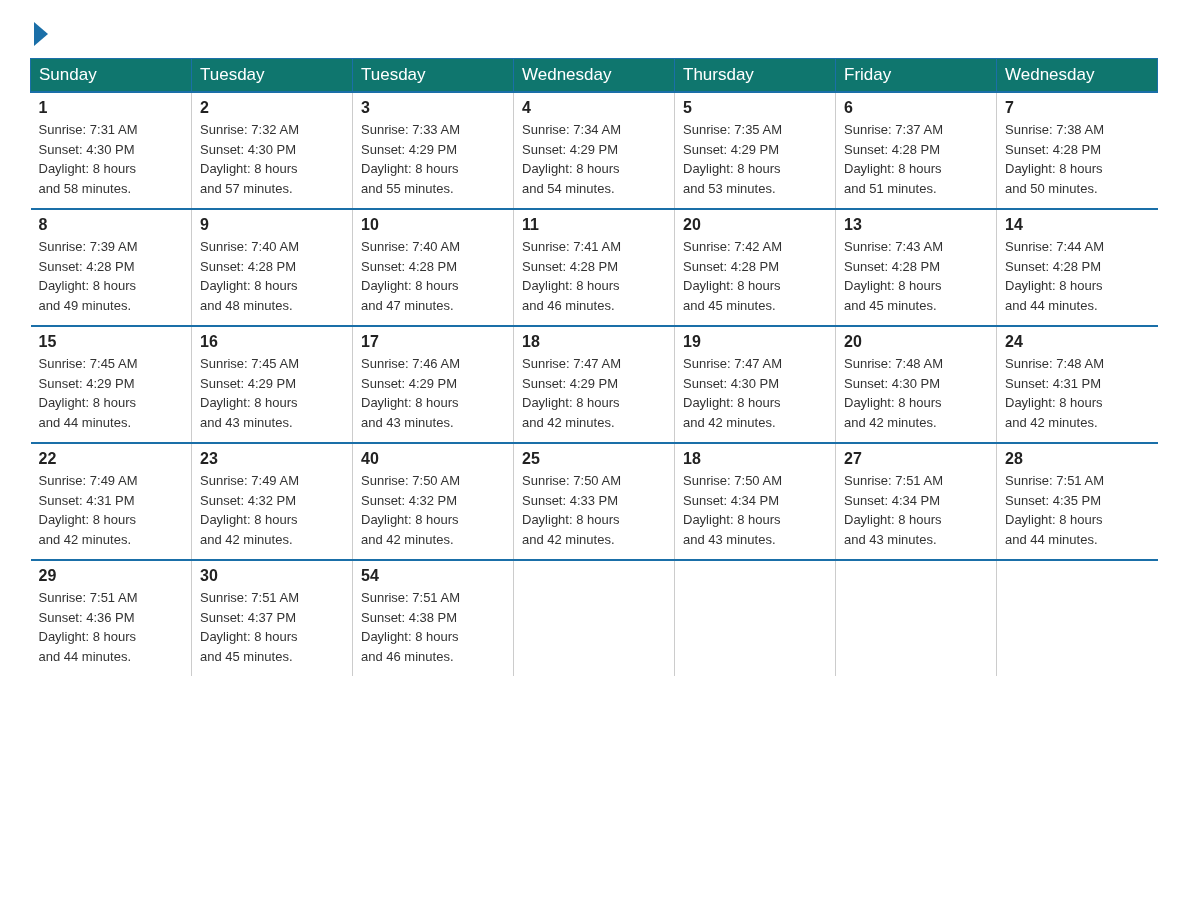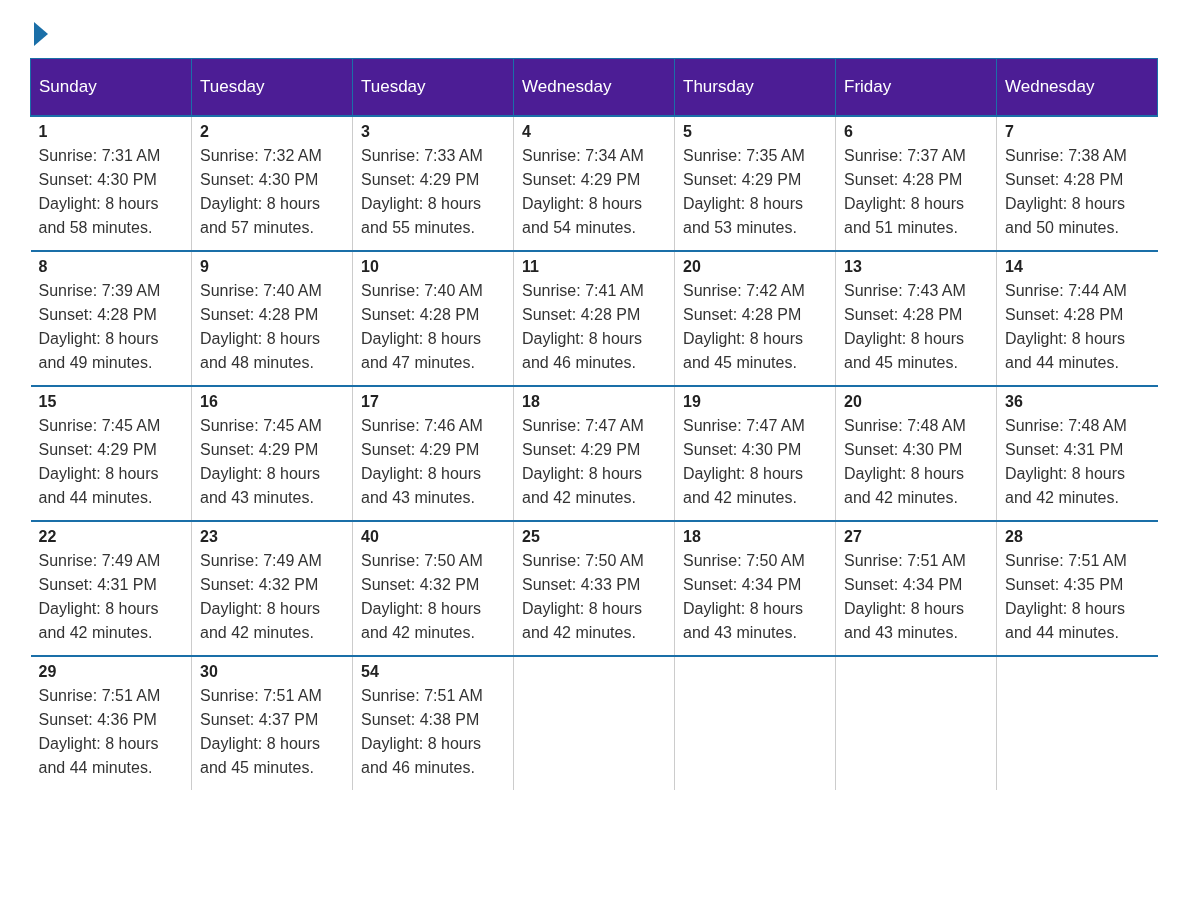--- a/index.html
+++ b/index.html
@@ -60,23 +60,23 @@
       font-size: 22px;
       color: #555;
       margin-top: 4px;
     }
     table {
       width: 100%;
       border-collapse: collapse;
       table-layout: fixed;
     }
     thead tr th {
-      background-color: #4c1d95;
+      background-color: #0f766e;
       color: #fff;
-      padding: 18px 8px;
+      padding: 6px 8px;
       font-size: 17px;
       font-weight: normal;
       text-align: left;
       border: 1px solid #1a6fa8;
     }
     tbody tr {
       border-top: 2px solid #1a6fa8;
     }
     tbody tr td {
       vertical-align: top;
@@ -91,21 +91,21 @@
       border-right: none;
     }
     .day-num {
       font-size: 16px;
       font-weight: bold;
       color: #222;
       display: block;
       margin-bottom: 3px;
     }
     .day-info {
-      font-size: 16px;
+      font-size: 13px;
       color: #333;
       line-height: 1.5;
     }
   </style>
 </head>
 <body>
 
 <div class="header">
   <div class="logo">
     <div class="logo-top">
@@ -151,21 +151,21 @@
         <td><span class="day-num">13</span><span class="day-info">Sunrise: 7:43 AM<br>Sunset: 4:28 PM<br>Daylight: 8 hours<br>and 45 minutes.</span></td>
         <td><span class="day-num">14</span><span class="day-info">Sunrise: 7:44 AM<br>Sunset: 4:28 PM<br>Daylight: 8 hours<br>and 44 minutes.</span></td>
       </tr>
       <tr>
         <td><span class="day-num">15</span><span class="day-info">Sunrise: 7:45 AM<br>Sunset: 4:29 PM<br>Daylight: 8 hours<br>and 44 minutes.</span></td>
         <td><span class="day-num">16</span><span class="day-info">Sunrise: 7:45 AM<br>Sunset: 4:29 PM<br>Daylight: 8 hours<br>and 43 minutes.</span></td>
         <td><span class="day-num">17</span><span class="day-info">Sunrise: 7:46 AM<br>Sunset: 4:29 PM<br>Daylight: 8 hours<br>and 43 minutes.</span></td>
         <td><span class="day-num">18</span><span class="day-info">Sunrise: 7:47 AM<br>Sunset: 4:29 PM<br>Daylight: 8 hours<br>and 42 minutes.</span></td>
         <td><span class="day-num">19</span><span class="day-info">Sunrise: 7:47 AM<br>Sunset: 4:30 PM<br>Daylight: 8 hours<br>and 42 minutes.</span></td>
         <td><span class="day-num">20</span><span class="day-info">Sunrise: 7:48 AM<br>Sunset: 4:30 PM<br>Daylight: 8 hours<br>and 42 minutes.</span></td>
-        <td><span class="day-num">36</span><span class="day-info">Sunrise: 7:48 AM<br>Sunset: 4:31 PM<br>Daylight: 8 hours<br>and 42 minutes.</span></td>
+        <td><span class="day-num">24</span><span class="day-info">Sunrise: 7:48 AM<br>Sunset: 4:31 PM<br>Daylight: 8 hours<br>and 42 minutes.</span></td>
       </tr>
       <tr>
         <td><span class="day-num">22</span><span class="day-info">Sunrise: 7:49 AM<br>Sunset: 4:31 PM<br>Daylight: 8 hours<br>and 42 minutes.</span></td>
         <td><span class="day-num">23</span><span class="day-info">Sunrise: 7:49 AM<br>Sunset: 4:32 PM<br>Daylight: 8 hours<br>and 42 minutes.</span></td>
         <td><span class="day-num">40</span><span class="day-info">Sunrise: 7:50 AM<br>Sunset: 4:32 PM<br>Daylight: 8 hours<br>and 42 minutes.</span></td>
         <td><span class="day-num">25</span><span class="day-info">Sunrise: 7:50 AM<br>Sunset: 4:33 PM<br>Daylight: 8 hours<br>and 42 minutes.</span></td>
         <td><span class="day-num">18</span><span class="day-info">Sunrise: 7:50 AM<br>Sunset: 4:34 PM<br>Daylight: 8 hours<br>and 43 minutes.</span></td>
         <td><span class="day-num">27</span><span class="day-info">Sunrise: 7:51 AM<br>Sunset: 4:34 PM<br>Daylight: 8 hours<br>and 43 minutes.</span></td>
         <td><span class="day-num">28</span><span class="day-info">Sunrise: 7:51 AM<br>Sunset: 4:35 PM<br>Daylight: 8 hours<br>and 44 minutes.</span></td>
       </tr>

